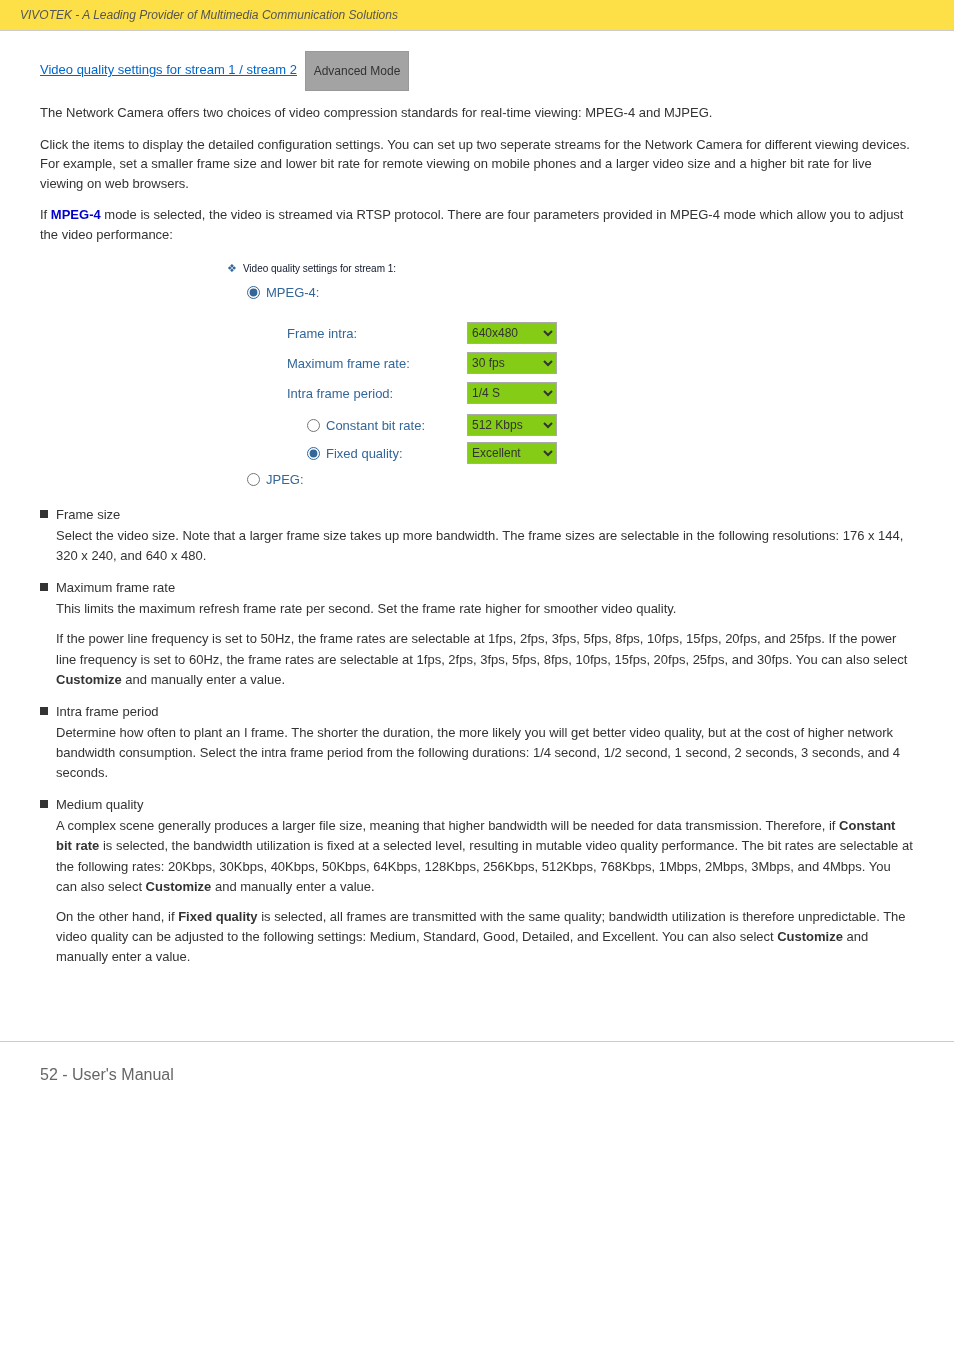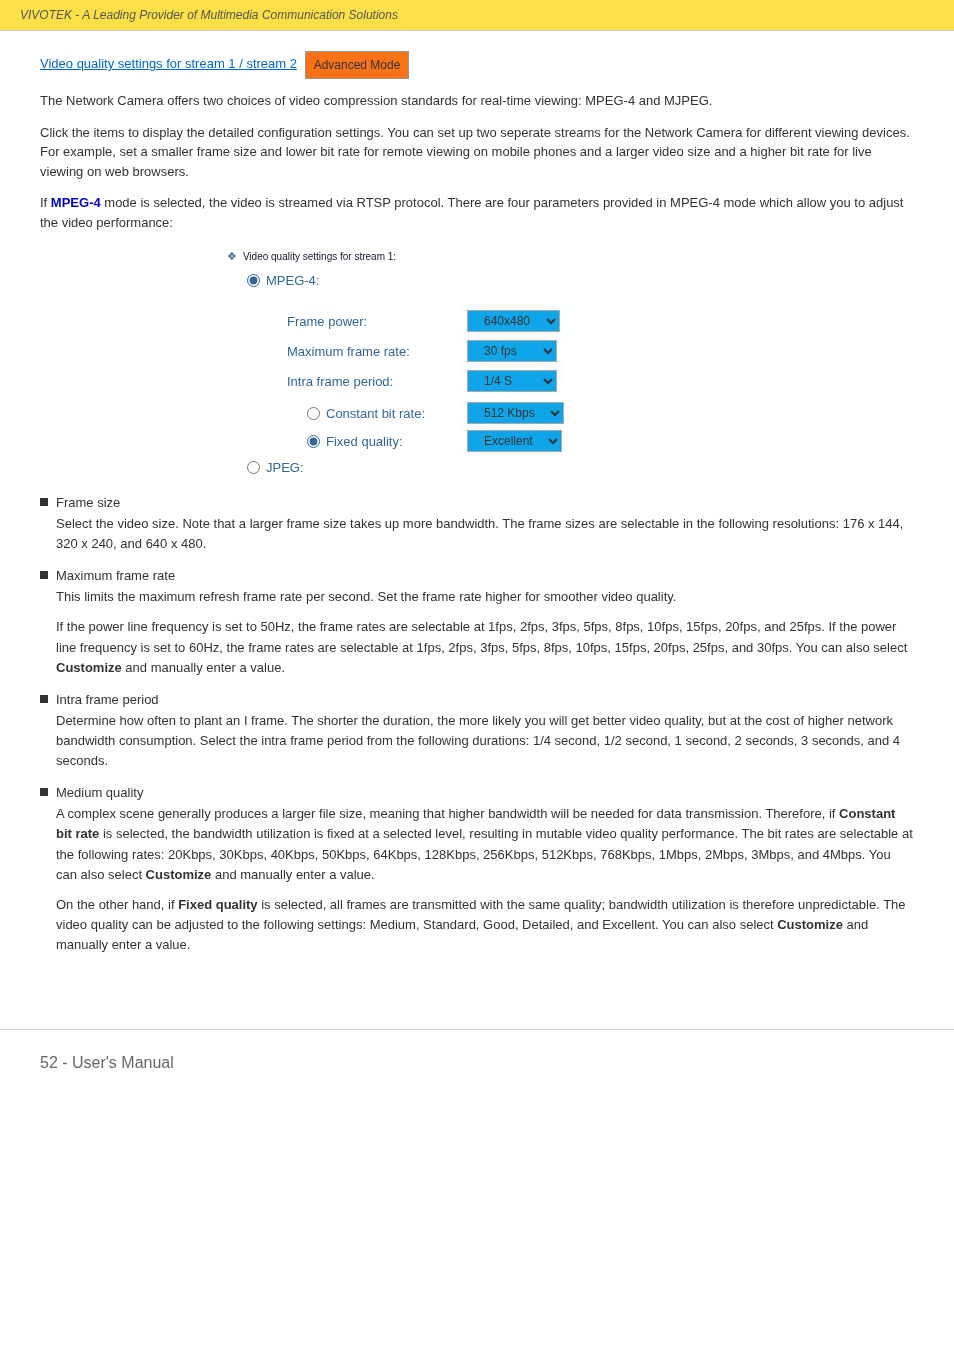--- a/index.html
+++ b/index.html
@@ -26,22 +26,22 @@
       margin-bottom: 12px;
       font-size: 13px;
     }
     .page-heading a {
       color: #0066cc;
       text-decoration: underline;
     }
     .advanced-mode-btn {
       display: inline-block;
       border: 1px solid #999;
-      background: #f97316;
-      padding: 6px 8px;
+      background: #a3a3a3;
+      padding: 12px 8px;
       font-size: 12px;
       color: #333;
       cursor: pointer;
       margin-left: 4px;
       vertical-align: middle;
     }
     .intro-text {
       margin-bottom: 12px;
       line-height: 1.5;
     }
@@ -88,22 +88,22 @@
       margin-bottom: 8px;
       gap: 20px;
     }
     .settings-label {
       color: #336699;
       font-size: 13px;
       width: 160px;
     }
     .settings-select {
       border: 1px solid #aaa;
-      background: #0ea5e9;
-      padding: 2px 12px;
+      background: #84cc16;
+      padding: 2px 0;
       font-size: 12px;
       color: #333;
       min-width: 90px;
       cursor: pointer;
     }
     .video-quality-section {
       margin-left: 60px;
       margin-bottom: 8px;
     }
     .video-quality-label {
@@ -204,21 +204,21 @@
 
     <div class="radio-group">
       <label class="mpeg4-label">
         <input type="radio" class="radio-input" name="codec" checked="" style="">
         <span>MPEG-4:</span>
       </label>
     </div>
 
     <div class="settings-table">
       <div class="settings-row">
-        <span class="settings-label">Frame power:</span>
+        <span class="settings-label">Frame intra:</span>
         <select class="settings-select">
           <option>640x480</option>
           <option>320x240</option>
           <option>176x144</option>
         </select>
       </div>
       <div class="settings-row">
         <span class="settings-label">Maximum frame rate:</span>
         <select class="settings-select">
           <option>30 fps</option>

